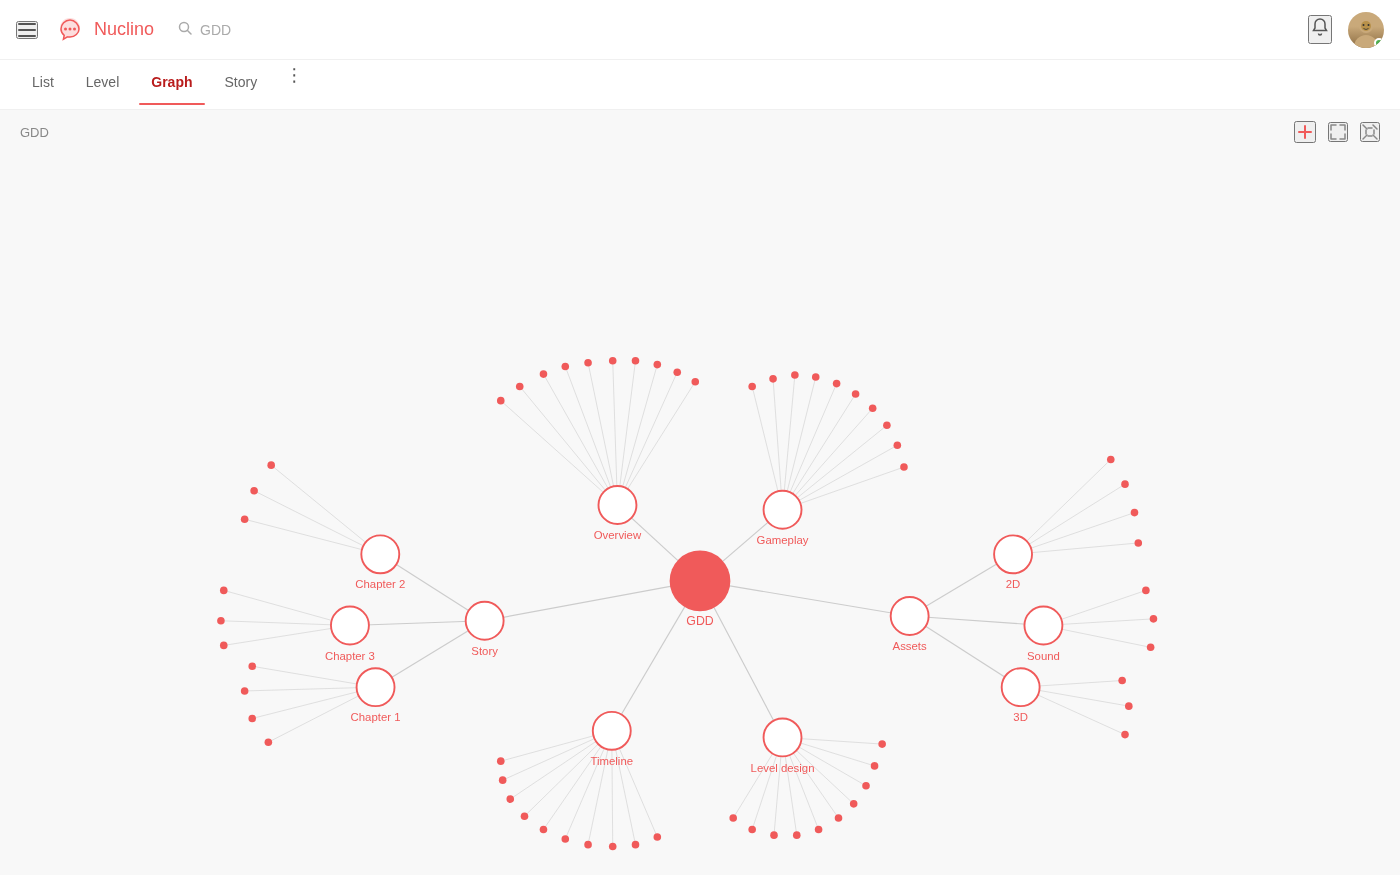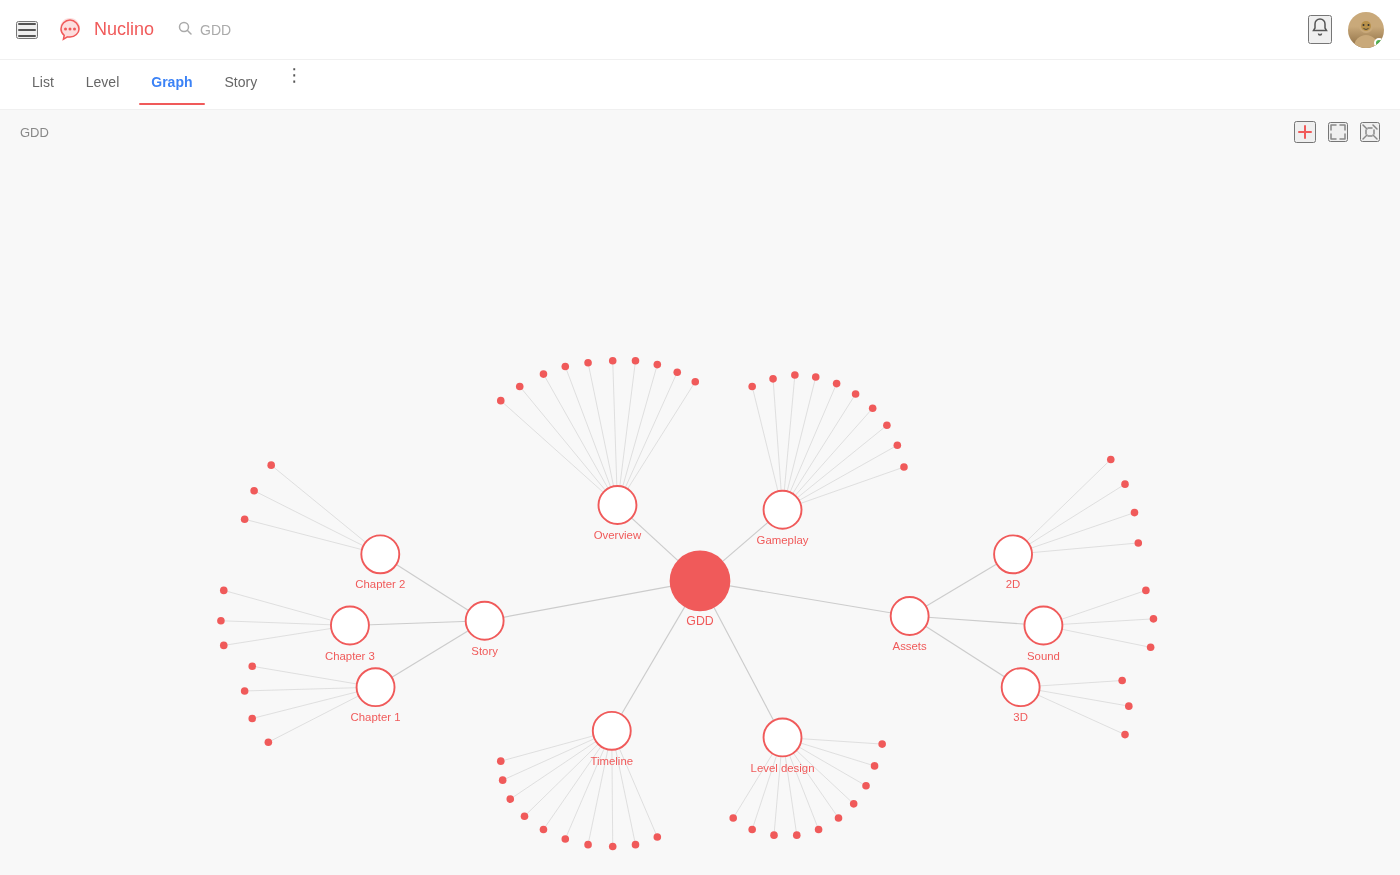--- a/index.html
+++ b/index.html
@@ -92,21 +92,21 @@
     }
     .tab {
       padding: 14px 12px;
       font-size: 14px;
       color: #666;
       cursor: pointer;
       position: relative;
       text-decoration: none;
     }
     .tab.active {
-      color: #3b82f6;
+      color: #b91c1c;
       font-weight: 600;
     }
     .tab.active::after {
       content: '';
       position: absolute;
       bottom: -1px;
       left: 0;
       right: 0;
       height: 2px;
       background: #f05a5a;

